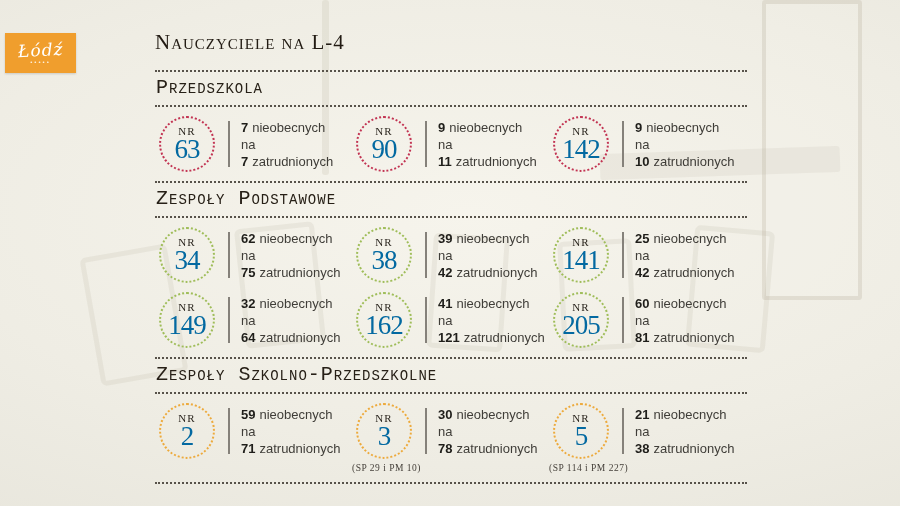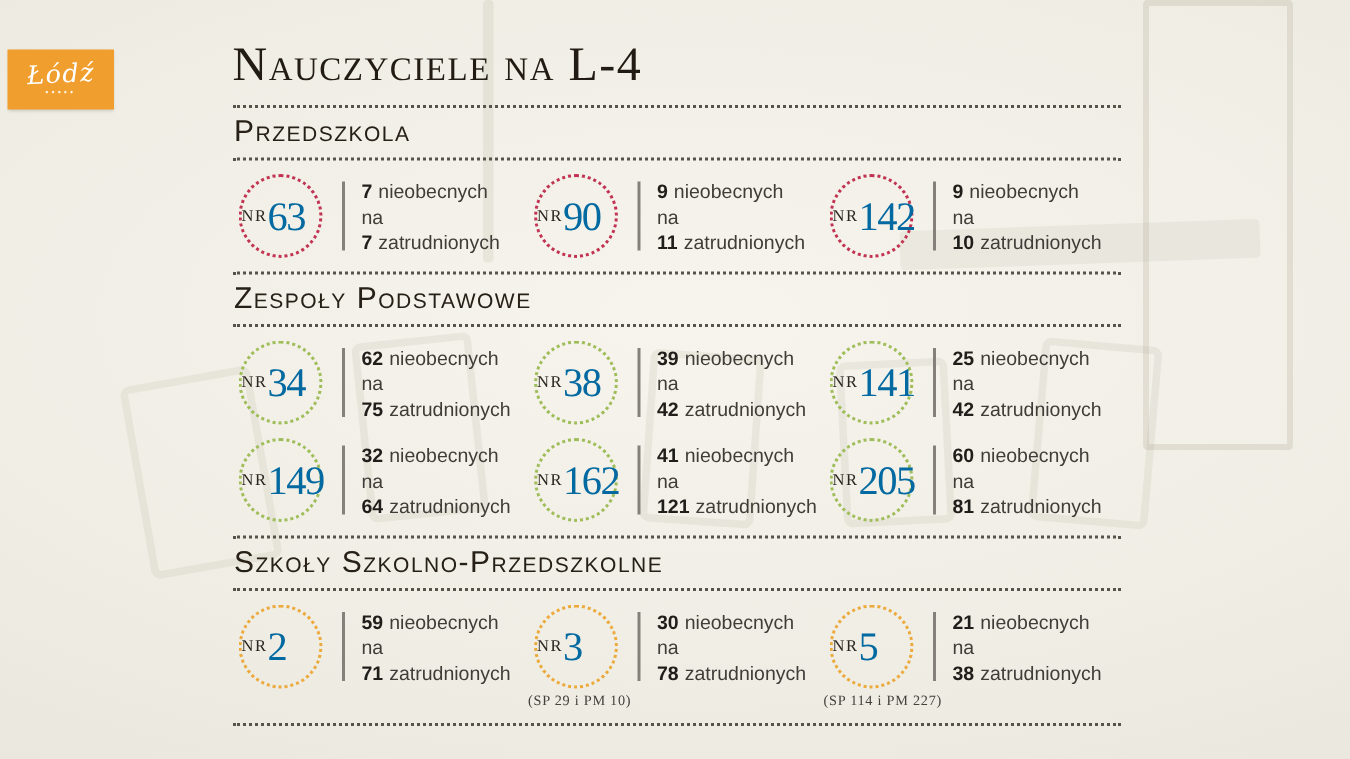--- a/index.html
+++ b/index.html
@@ -34,38 +34,38 @@
   .logo-text{
     color:#fff;font-family:"DejaVu Serif", serif;font-style:italic;
     font-size:17px;line-height:16px;transform:rotate(-3deg);letter-spacing:1px;
   }
   .logo-dots{color:rgba(255,255,255,.85);font-size:6px;letter-spacing:2px;line-height:5px;margin-top:2px;}
 
   .content{position:absolute;left:155px;top:24px;width:592px;}
   .titlebar{display:flex;justify-content:space-between;align-items:baseline;padding:2px 2px 12px 0;}
   .title{
     font-family:"Liberation Serif", serif;font-variant:small-caps;
-    font-size:32px;line-height:32px;color:#221b13;letter-spacing:1px;font-weight:500;
+    font-size:21px;line-height:32px;color:#221b13;letter-spacing:1px;font-weight:500;
   }
   .subtitle{
     font-family:"Liberation Serif", serif;font-variant:small-caps;
     font-size:20px;color:#2c251c;letter-spacing:1px;
   }
   .dotline{border-top:2px dotted #57524a;height:0;width:100%;}
   .sec-head{
-    font-family:Liberation Sans, sans-serif;font-variant:small-caps;
+    font-family:Liberation Mono, monospace;font-variant:small-caps;
     font-size:20px;line-height:22px;color:#272017;letter-spacing:1px;
     padding:5px 0 6px 1px;
   }
   .row{display:flex;flex-wrap:wrap;padding:9px 0 9px 0;row-gap:9px;}
   .item{width:197px;display:flex;flex-direction:column;}
   .item-top{display:flex;align-items:center;}
   .circle{
     width:52px;height:52px;border-radius:50%;border:2px dotted #c23352;
-    display:flex;flex-direction:row;align-items:center;
+    display:flex;flex-direction:column;align-items:center;justify-content:center;
     margin-left:4px;flex:none;
   }
   .nr{
     font-family:"Liberation Serif", serif;font-size:11px;line-height:11px;
     letter-spacing:1px;color:#2b261f;margin-bottom:0px;
   }
   .num{
     font-family:"Liberation Serif", serif;font-size:27px;line-height:25px;
     color:#0369a1;letter-spacing:-1px;
   }
@@ -246,21 +246,21 @@
             <div><b>60</b><span>nieobecnych</span></div>
             <div>na</div>
             <div><b>81</b><span>zatrudnionych</span></div>
           </div>
         </div>
       </div>
 
     </div>
 
     <div class="dotline"></div>
-    <div class="sec-head">Szkoły Szkolno-Przedszkolne</div>
+    <div class="sec-head">Zespoły Szkolno-Przedszkolne</div>
     <div class="dotline"></div>
     <div class="row">
 
       <div class="item">
         <div class="item-top">
           <div class="circle" style="border-color: rgb(237, 170, 60);">
             <span class="nr">NR</span>
             <span class="num">2</span>
           </div>
           <div class="vdiv"></div>

